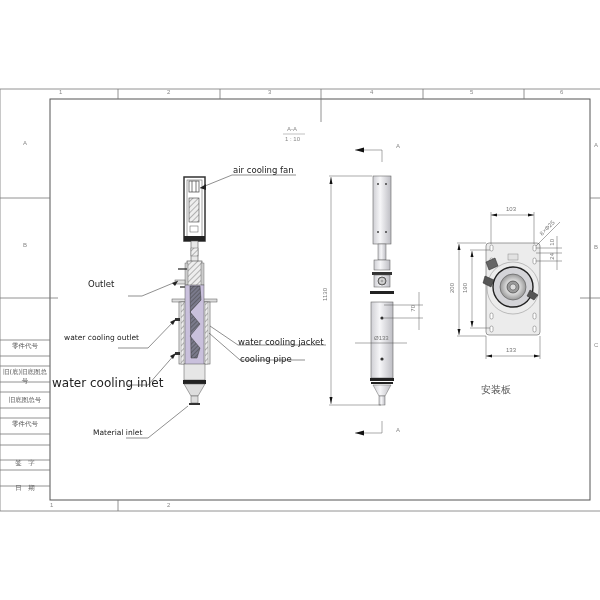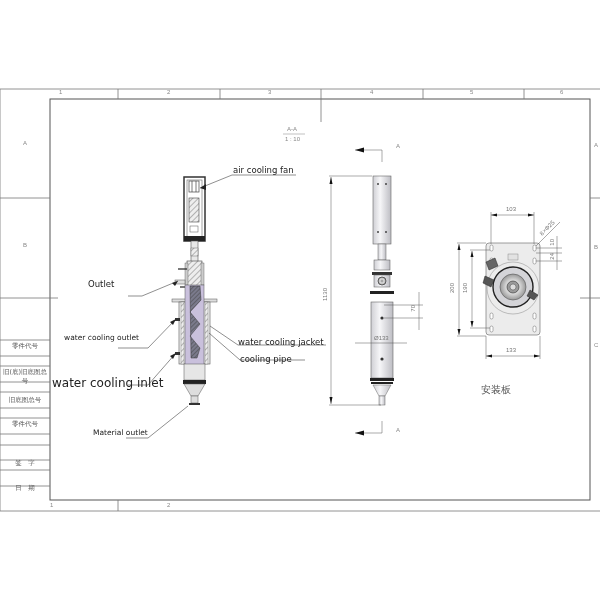--- a/index.html
+++ b/index.html
@@ -257,21 +257,21 @@
 
 <span class="tiny" style="left:287px;top:126px">A-A</span>
 <span class="tiny" style="left:285px;top:136px">1 : 10</span>
 
 <span class="lbl u" style="left:233px;top:165px">air cooling fan</span>
 <span class="lbl" style="left:88px;top:279px">Outlet</span>
 <span class="lbl" style="left:64px;top:333px;font-size:7.5px">water cooling outlet</span>
 <span class="lbl u" style="left:238px;top:337px">water cooling jacket</span>
 <span class="lbl u" style="left:240px;top:354px">cooling pipe</span>
 <span class="lbl" style="left:52px;top:376px;font-size:12px">water cooling inlet</span>
-<span class="lbl" style="left:93px;top:428px;font-size:7.5px">Material outlet</span>
+<span class="lbl" style="left:93px;top:428px;font-size:7.5px">Material inlet</span>
 
 <span class="tiny" style="left:396px;top:143px">A</span>
 <span class="tiny" style="left:396px;top:427px">A</span>
 <span class="dim vert" style="left:322px;top:288px">1130</span>
 <span class="dim vert" style="left:410px;top:305px">70</span>
 <span class="dim" style="left:374px;top:335px">Ø133</span>
 
 <span class="dim" style="left:506px;top:206px">103</span>
 <span class="dim" style="left:538px;top:225px;transform:rotate(-45deg)">8×Φ25</span>
 <span class="dim vert" style="left:549px;top:239px">10</span>

